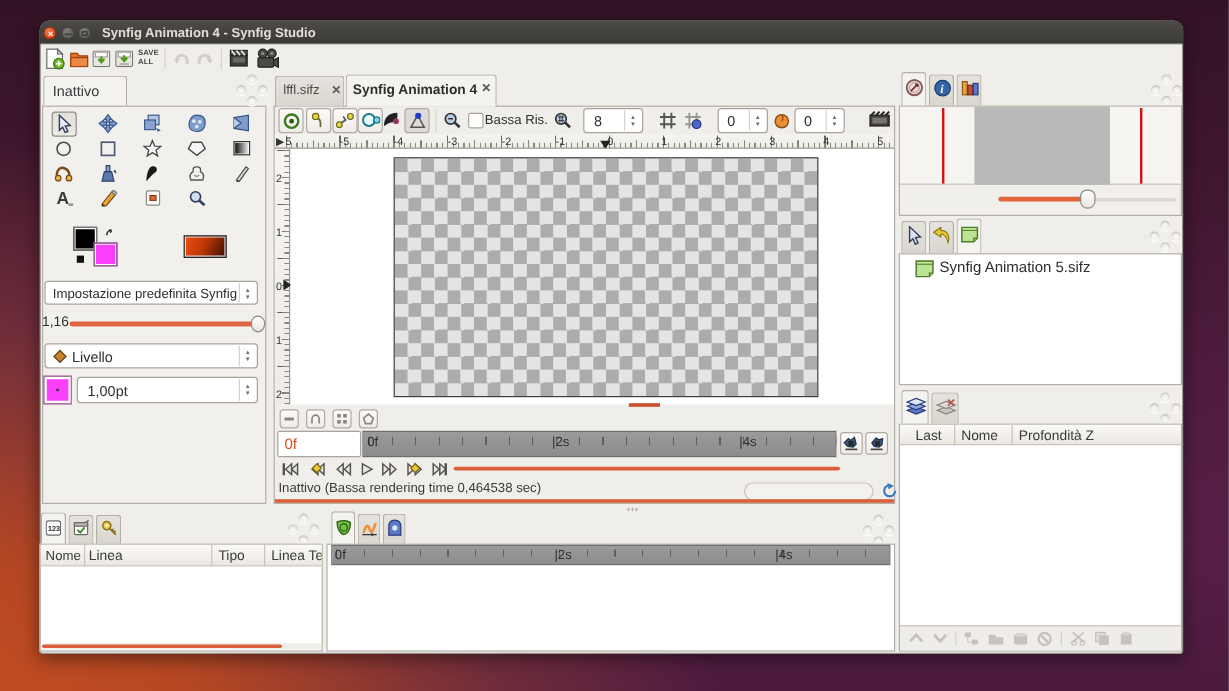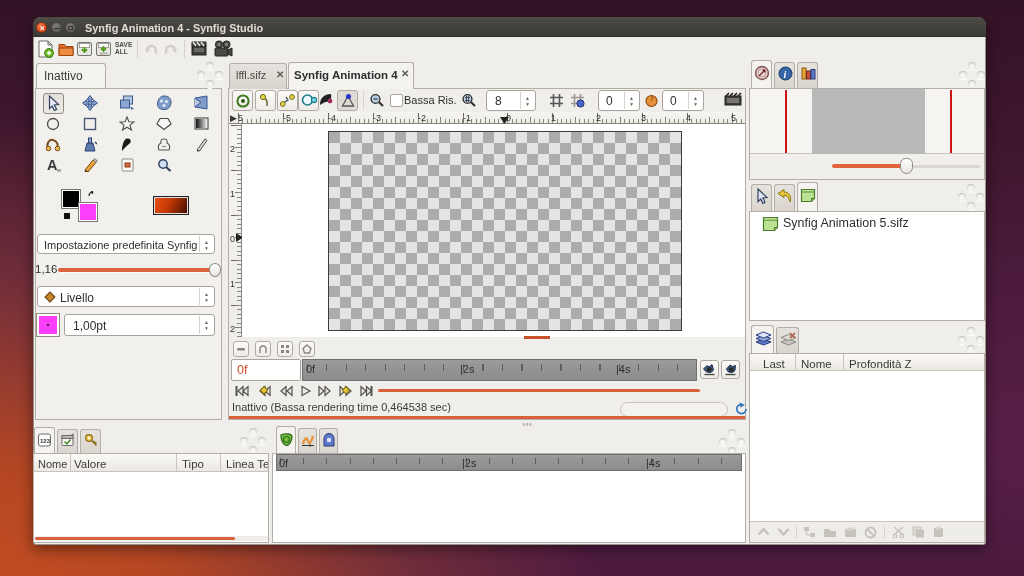--- a/index.html
+++ b/index.html
@@ -303,21 +303,21 @@
 <div class="abs" style="left:240px;top:437px;width:8px;height:8px;border-radius:50%;background:#f7f5f1;box-shadow:inset 0 1px 2px rgba(0,0,0,.25),0 1px 0 #fff"></div>
 <div class="abs" style="left:258px;top:437px;width:8px;height:8px;border-radius:50%;background:#f7f5f1;box-shadow:inset 0 1px 2px rgba(0,0,0,.25),0 1px 0 #fff"></div>
 <div class="abs" style="left:249px;top:446px;width:8px;height:8px;border-radius:50%;background:#f7f5f1;box-shadow:inset 0 1px 2px rgba(0,0,0,.25),0 1px 0 #fff"></div>
 
 <div class="abs" style="left:33px;top:453px;width:236px;height:90px;border:1px solid #b3aea6;background:#fff"></div>
 <div class="abs" style="left:34px;top:454px;width:234px;height:18px;background:linear-gradient(#fbfaf8,#ebe8e3);border-bottom:1px solid #c8c3bb"></div>
 <div class="abs" style="left:70px;top:454px;width:1px;height:18px;background:#c8c3bb"></div>
 <div class="abs" style="left:176px;top:454px;width:1px;height:18px;background:#c8c3bb"></div>
 <div class="abs" style="left:220px;top:454px;width:1px;height:18px;background:#c8c3bb"></div>
 <div class="abs" style="left:38px;top:458px;font-size:11px;color:#3a3a3a">Nome</div>
-<div class="abs" style="left:74px;top:458px;font-size:11.5px;color:#3a3a3a">Valore</div>
+<div class="abs" style="left:74px;top:458px;font-size:11.5px;color:#3a3a3a">Linea</div>
 <div class="abs" style="left:182px;top:458px;font-size:11.5px;color:#3a3a3a">Tipo</div>
 <div class="abs" style="left:226px;top:458px;font-size:11.5px;color:#3a3a3a;overflow:hidden;width:42px">Linea Tem</div>
 <div class="abs" style="left:35px;top:536px;width:233px;height:5px;background:#efede9;border-radius:3px"></div>
 <div class="abs" style="left:35px;top:537px;width:200px;height:3px;background:#d9603a;border-radius:2px"></div>
 
 <div class="abs" style="left:206px;top:62px;width:8px;height:8px;border-radius:50%;background:#f7f5f1;box-shadow:inset 0 1px 2px rgba(0,0,0,.25),0 1px 0 #fff"></div>
 <div class="abs" style="left:197px;top:71px;width:8px;height:8px;border-radius:50%;background:#f7f5f1;box-shadow:inset 0 1px 2px rgba(0,0,0,.25),0 1px 0 #fff"></div>
 <div class="abs" style="left:215px;top:71px;width:8px;height:8px;border-radius:50%;background:#f7f5f1;box-shadow:inset 0 1px 2px rgba(0,0,0,.25),0 1px 0 #fff"></div>
 <div class="abs" style="left:206px;top:80px;width:8px;height:8px;border-radius:50%;background:#f7f5f1;box-shadow:inset 0 1px 2px rgba(0,0,0,.25),0 1px 0 #fff"></div>
 

